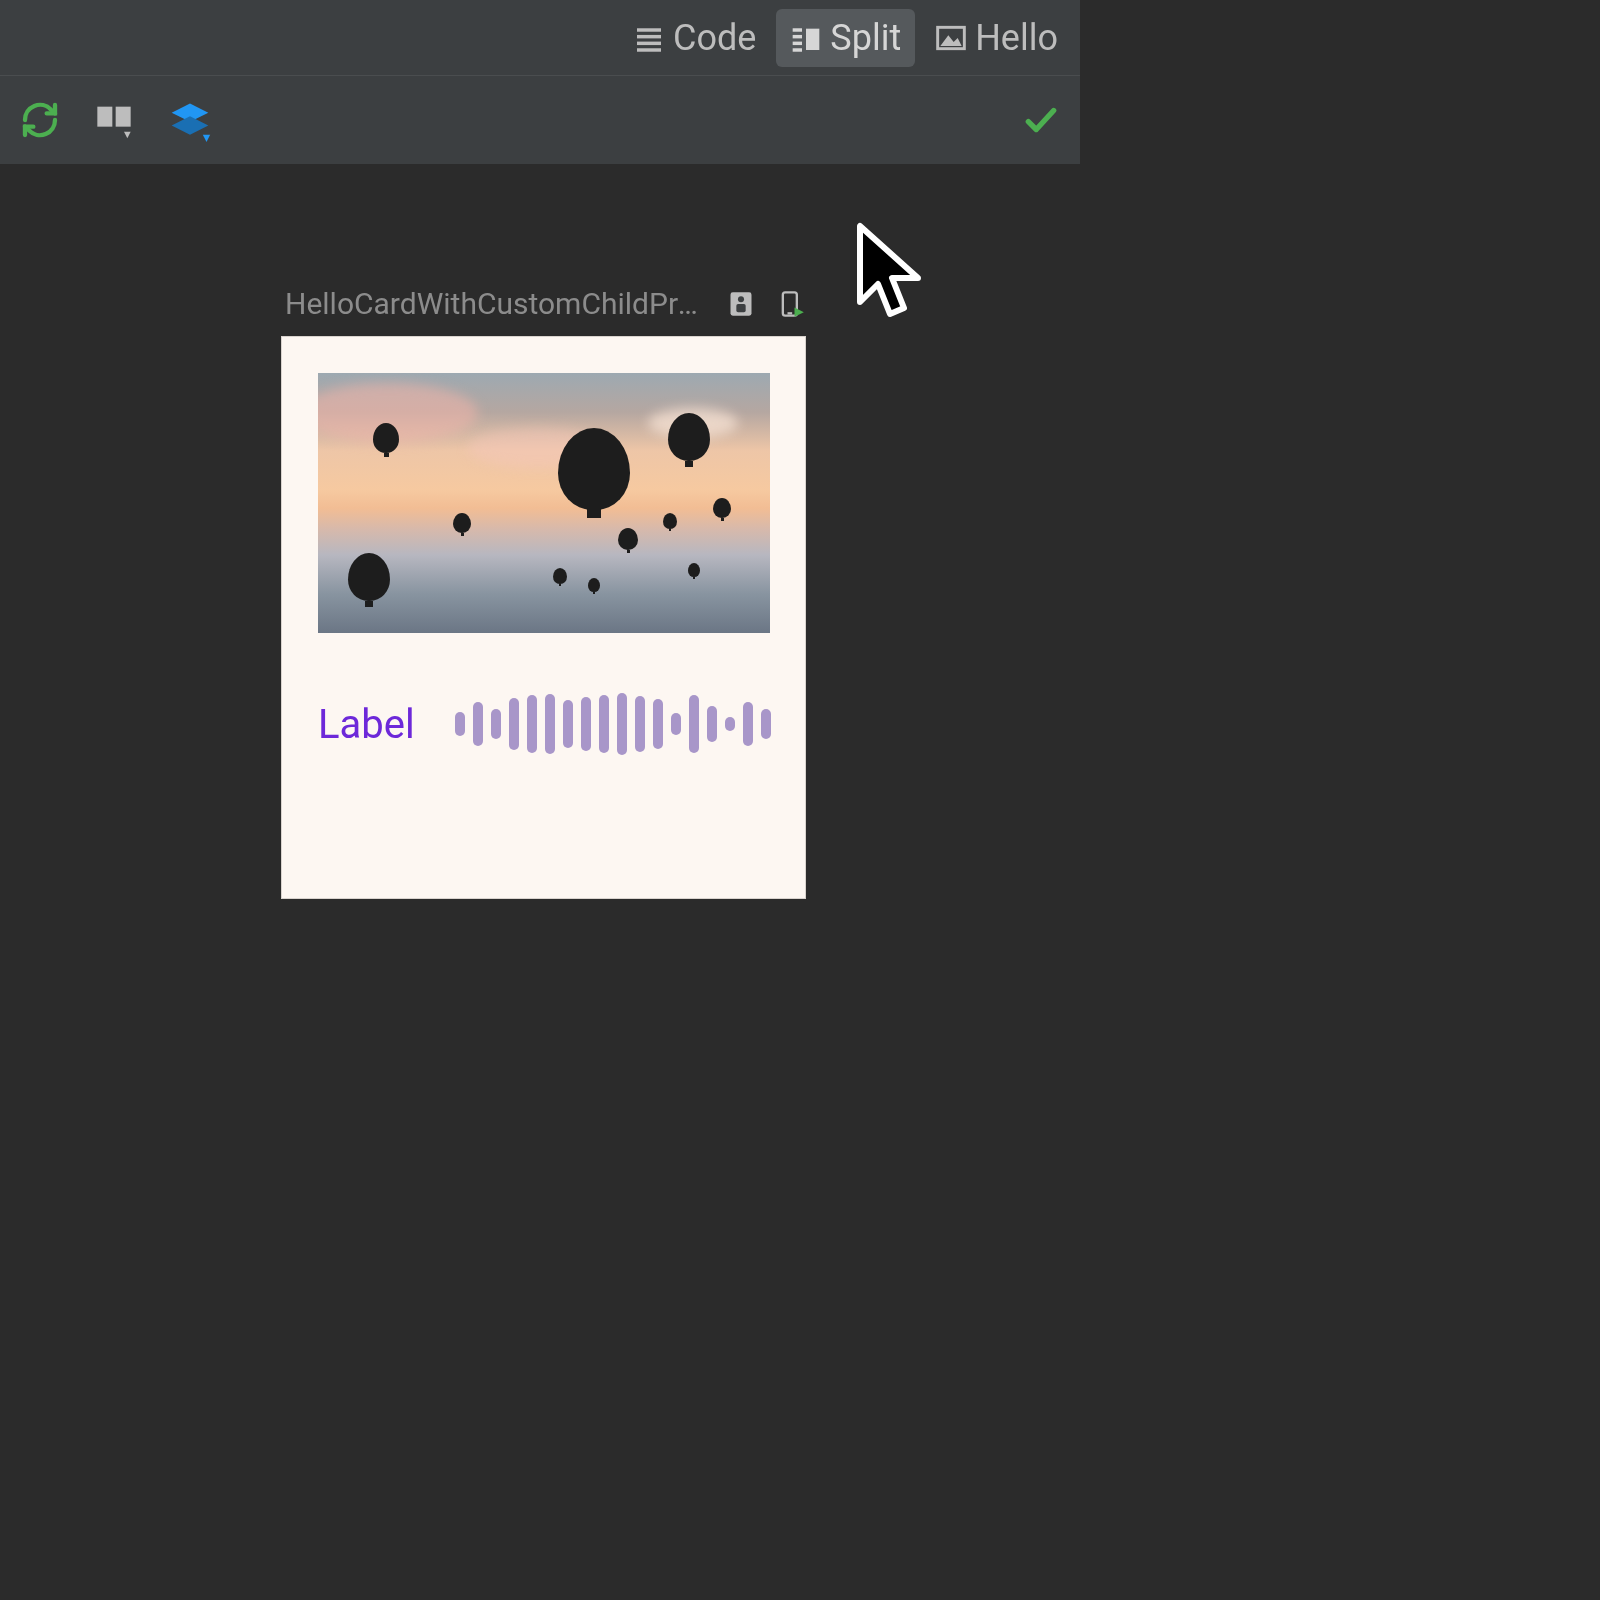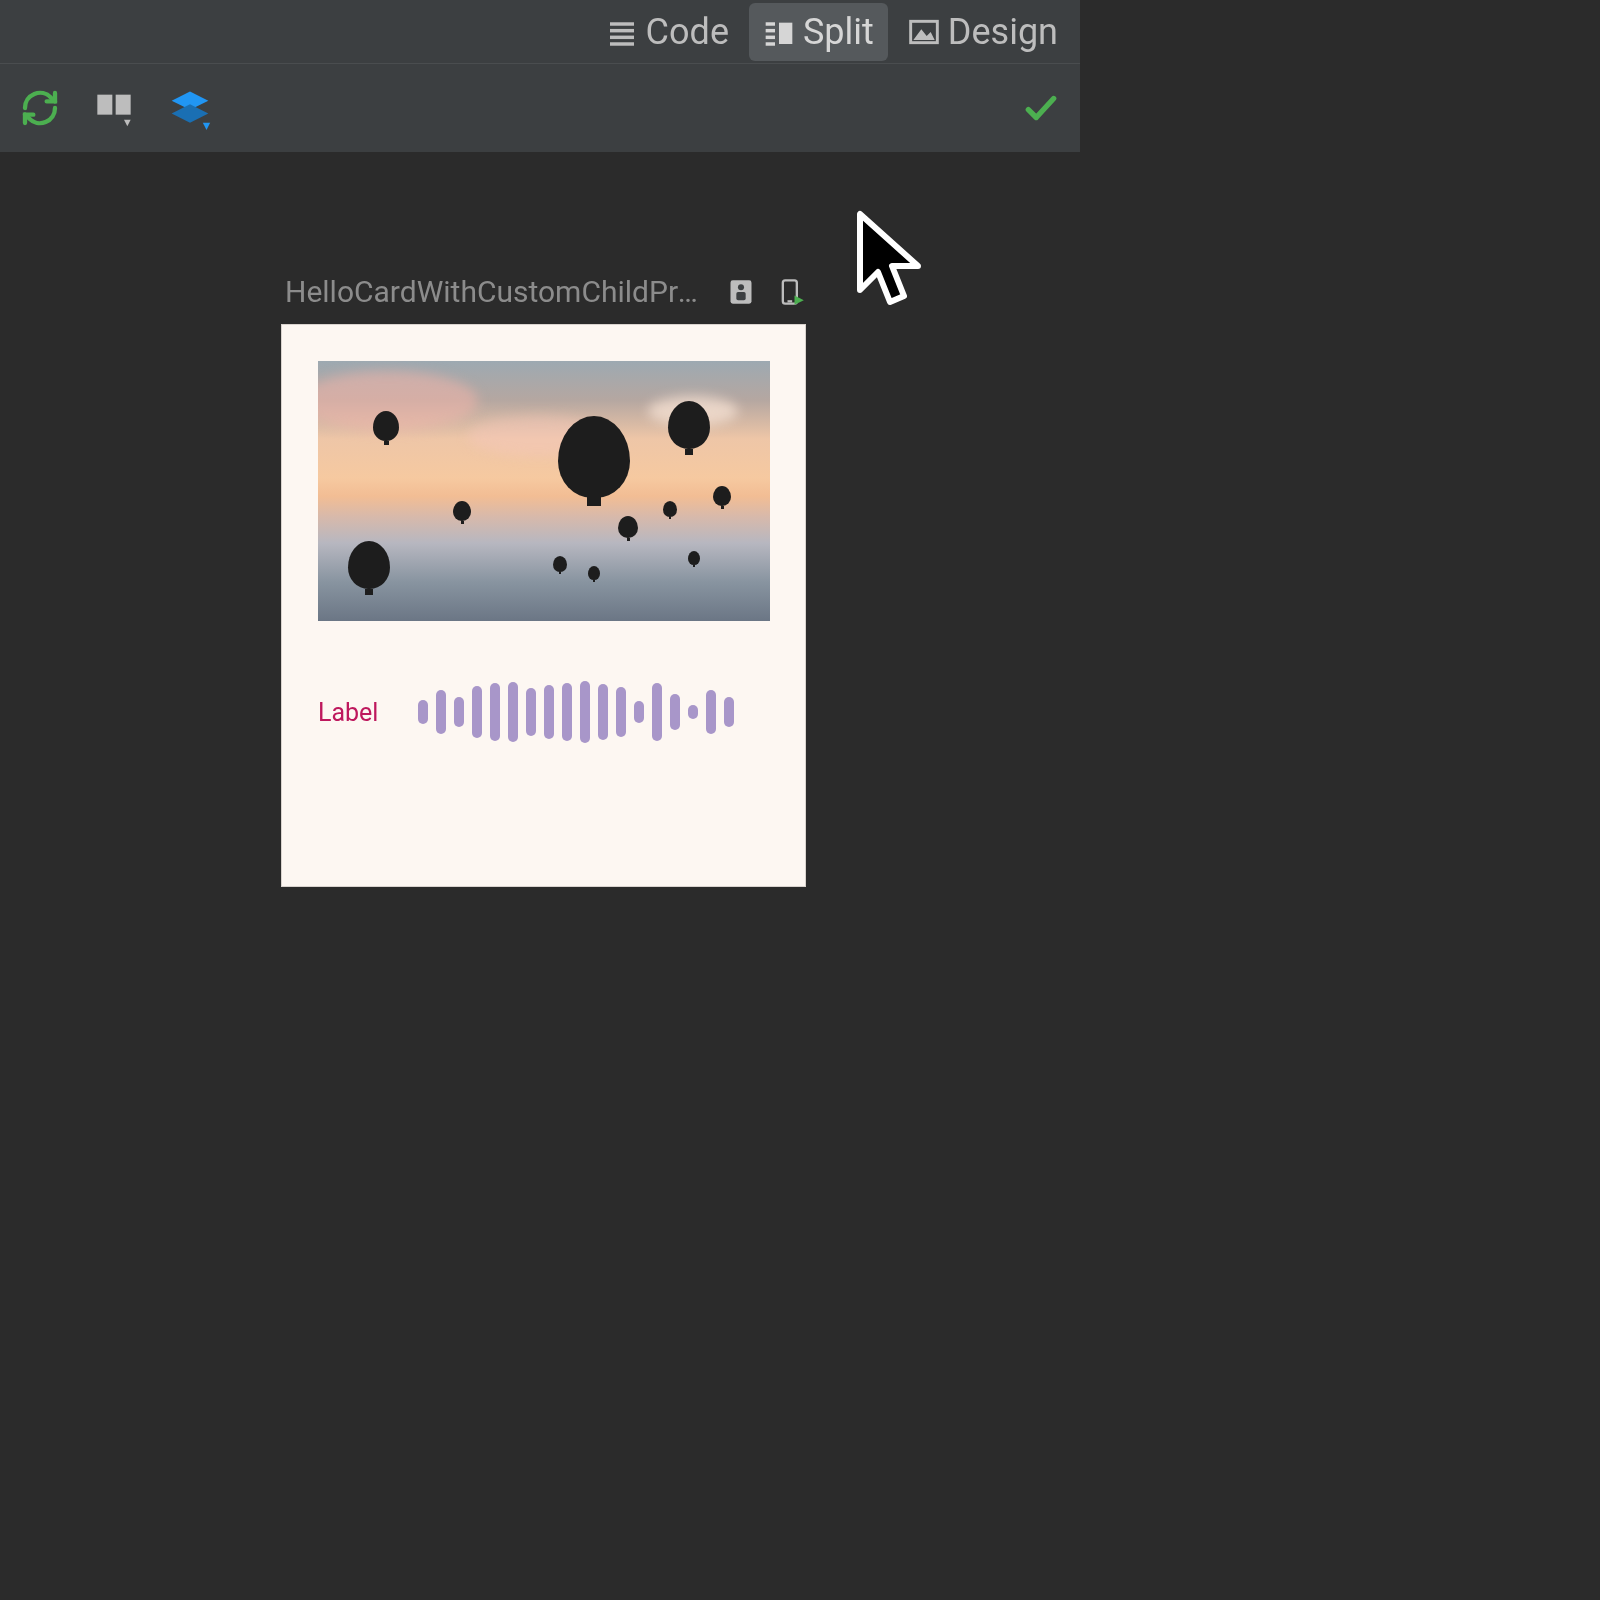--- a/index.html
+++ b/index.html
@@ -1,21 +1,21 @@
 <!DOCTYPE html>
 <html><head>
 <meta charset="utf-8">
 <style>
   * { box-sizing: border-box; margin: 0; padding: 0; }
   html, body { width: 1080px; height: 1080px; overflow: hidden; font-family: -apple-system, "Segoe UI", Roboto, sans-serif; }
   body { background: #2b2b2b; display: flex; flex-direction: column; }
 
   
   .topbar {
-    height: 64px;
+    height: 76px;
     background: #3c3f41;
     border-bottom: 1px solid #4a4d4f;
     display: flex;
     align-items: center;
     justify-content: flex-end;
     padding-right: 8px;
     gap: 6px;
   }
   .viewtab {
     display: flex;
@@ -114,22 +114,22 @@
   .b10{ left:270px; top:205px;} .b10 .env{width:12px;height:14px;} .b10 .bk{width:2px;height:2px;}
   .b11{ left:370px; top:190px;} .b11 .env{width:12px;height:14px;} .b11 .bk{width:2px;height:2px;}
 
   .label-row {
     display:flex;
     align-items:center;
     gap: 40px;
     margin-top: 60px;
   }
   .label-text {
-    font-size: 25px;
-    color: #be185d;
+    font-size: 40px;
+    color: #6d28d9;
   }
   .waveform { display:flex; align-items:center; gap:8px; }
   .waveform span {
     display:block; width:10px; border-radius:5px; background:#a896c9;
   }
   .hello {
     margin-top: 64px;
     font-size: 50px;
     color: #1c1c1c;
     letter-spacing: 0.5px;
@@ -166,21 +166,21 @@
         </g>
       <rect x="12" y="5" width="10" height="16" fill="#d6d6d6"></rect>
     </svg>
     <span>Split</span>
   </div>
   <div class="viewtab">
     <svg width="32" height="32" viewBox="0 0 24 24">
       <rect x="2" y="4" width="20" height="16" fill="none" stroke="#bdbdbd" stroke-width="2.2"></rect>
       <polygon points="4,18 10,10 14,15 17,12 20,18" fill="#bdbdbd"></polygon>
     </svg>
-    <span>Design</span>
+    <span>Hello</span>
   </div>
 </div>
 
 <div class="toolbar">
   <svg width="40" height="40" viewBox="0 0 24 24" fill="none" stroke="#4caf50" stroke-width="2.6" stroke-linecap="round">
     <path d="M3 12a9 9 0 0 1 15.5-6.3L21 8"></path>
       <polyline points="21 3 21 8 16 8"></polyline>
     <path d="M21 12a9 9 0 0 1-15.5 6.3L3 16"></path>
       <polyline points="3 21 3 16 8 16"></polyline>
   </svg>

